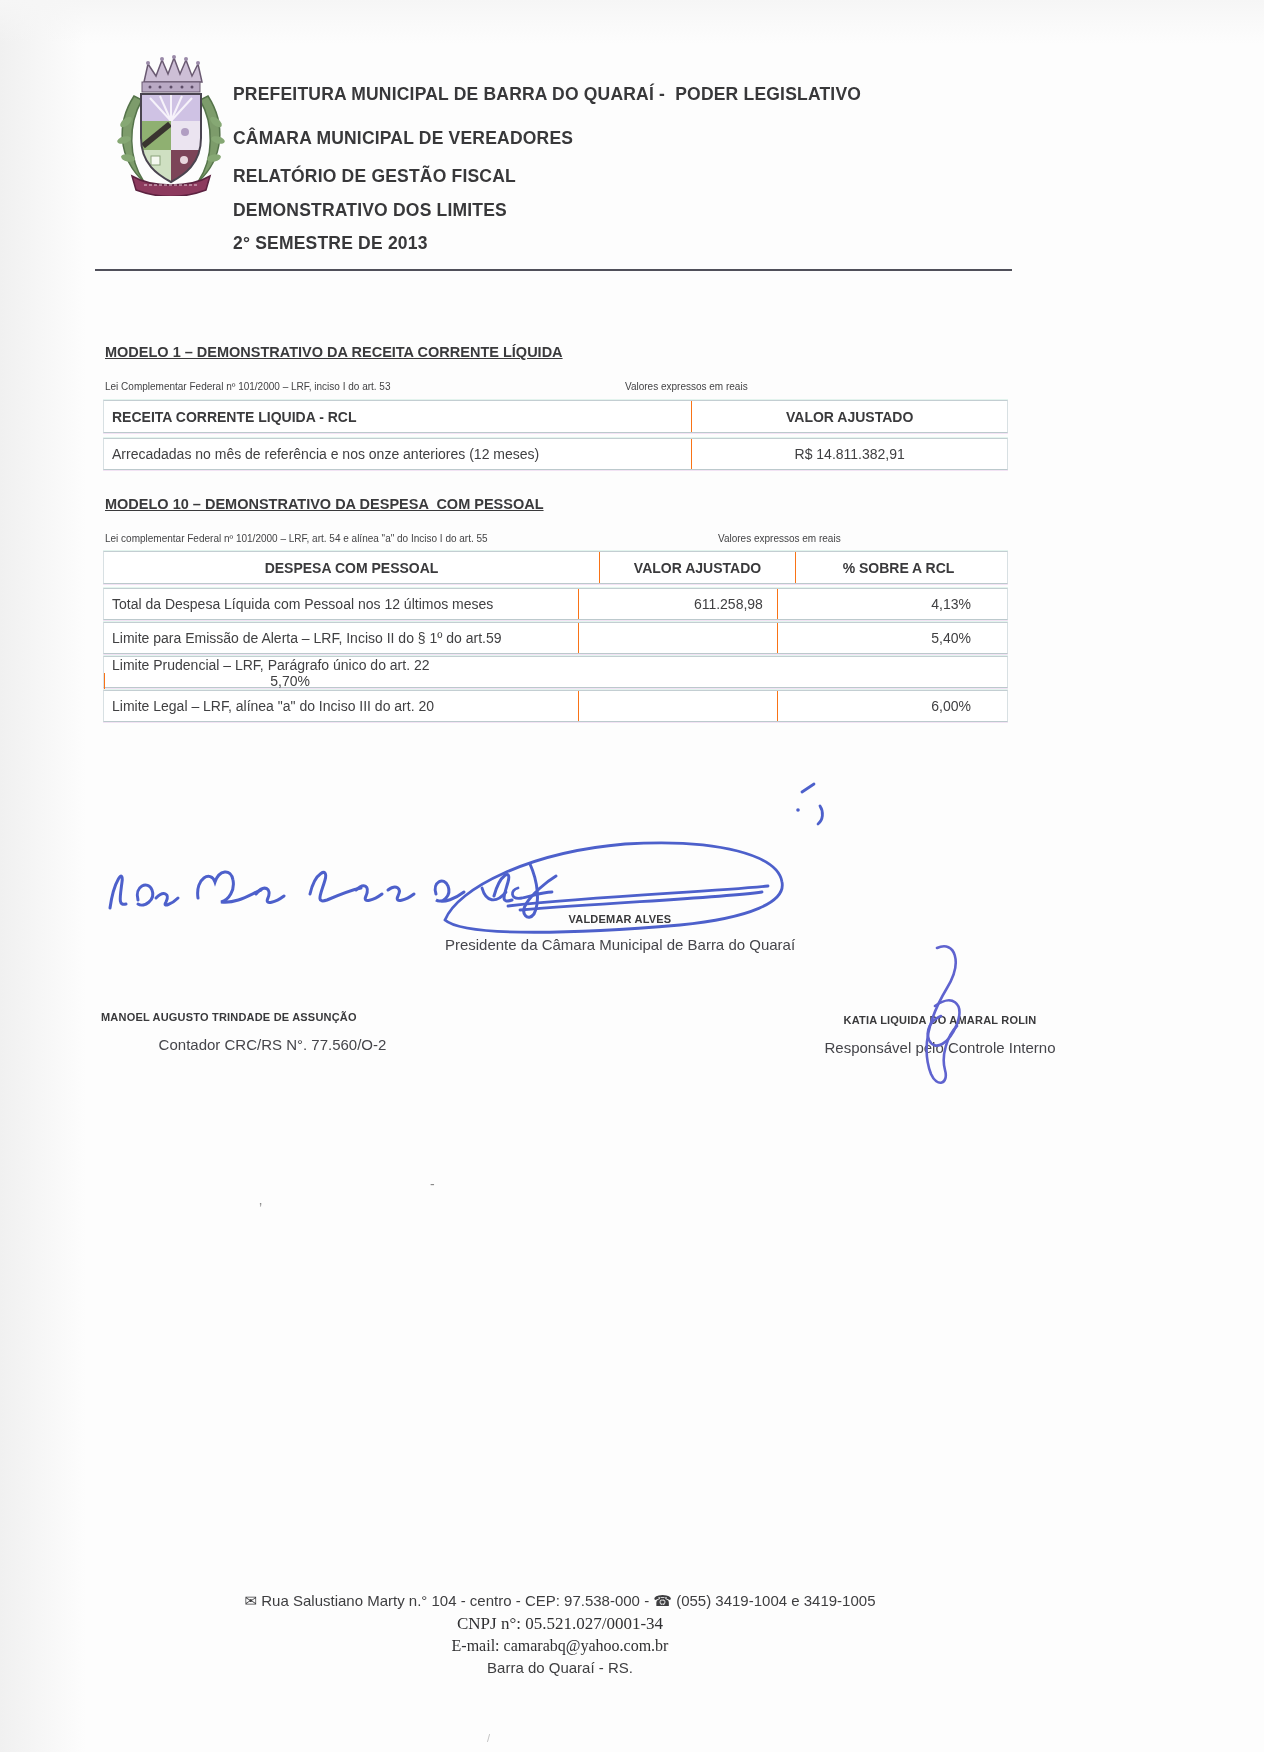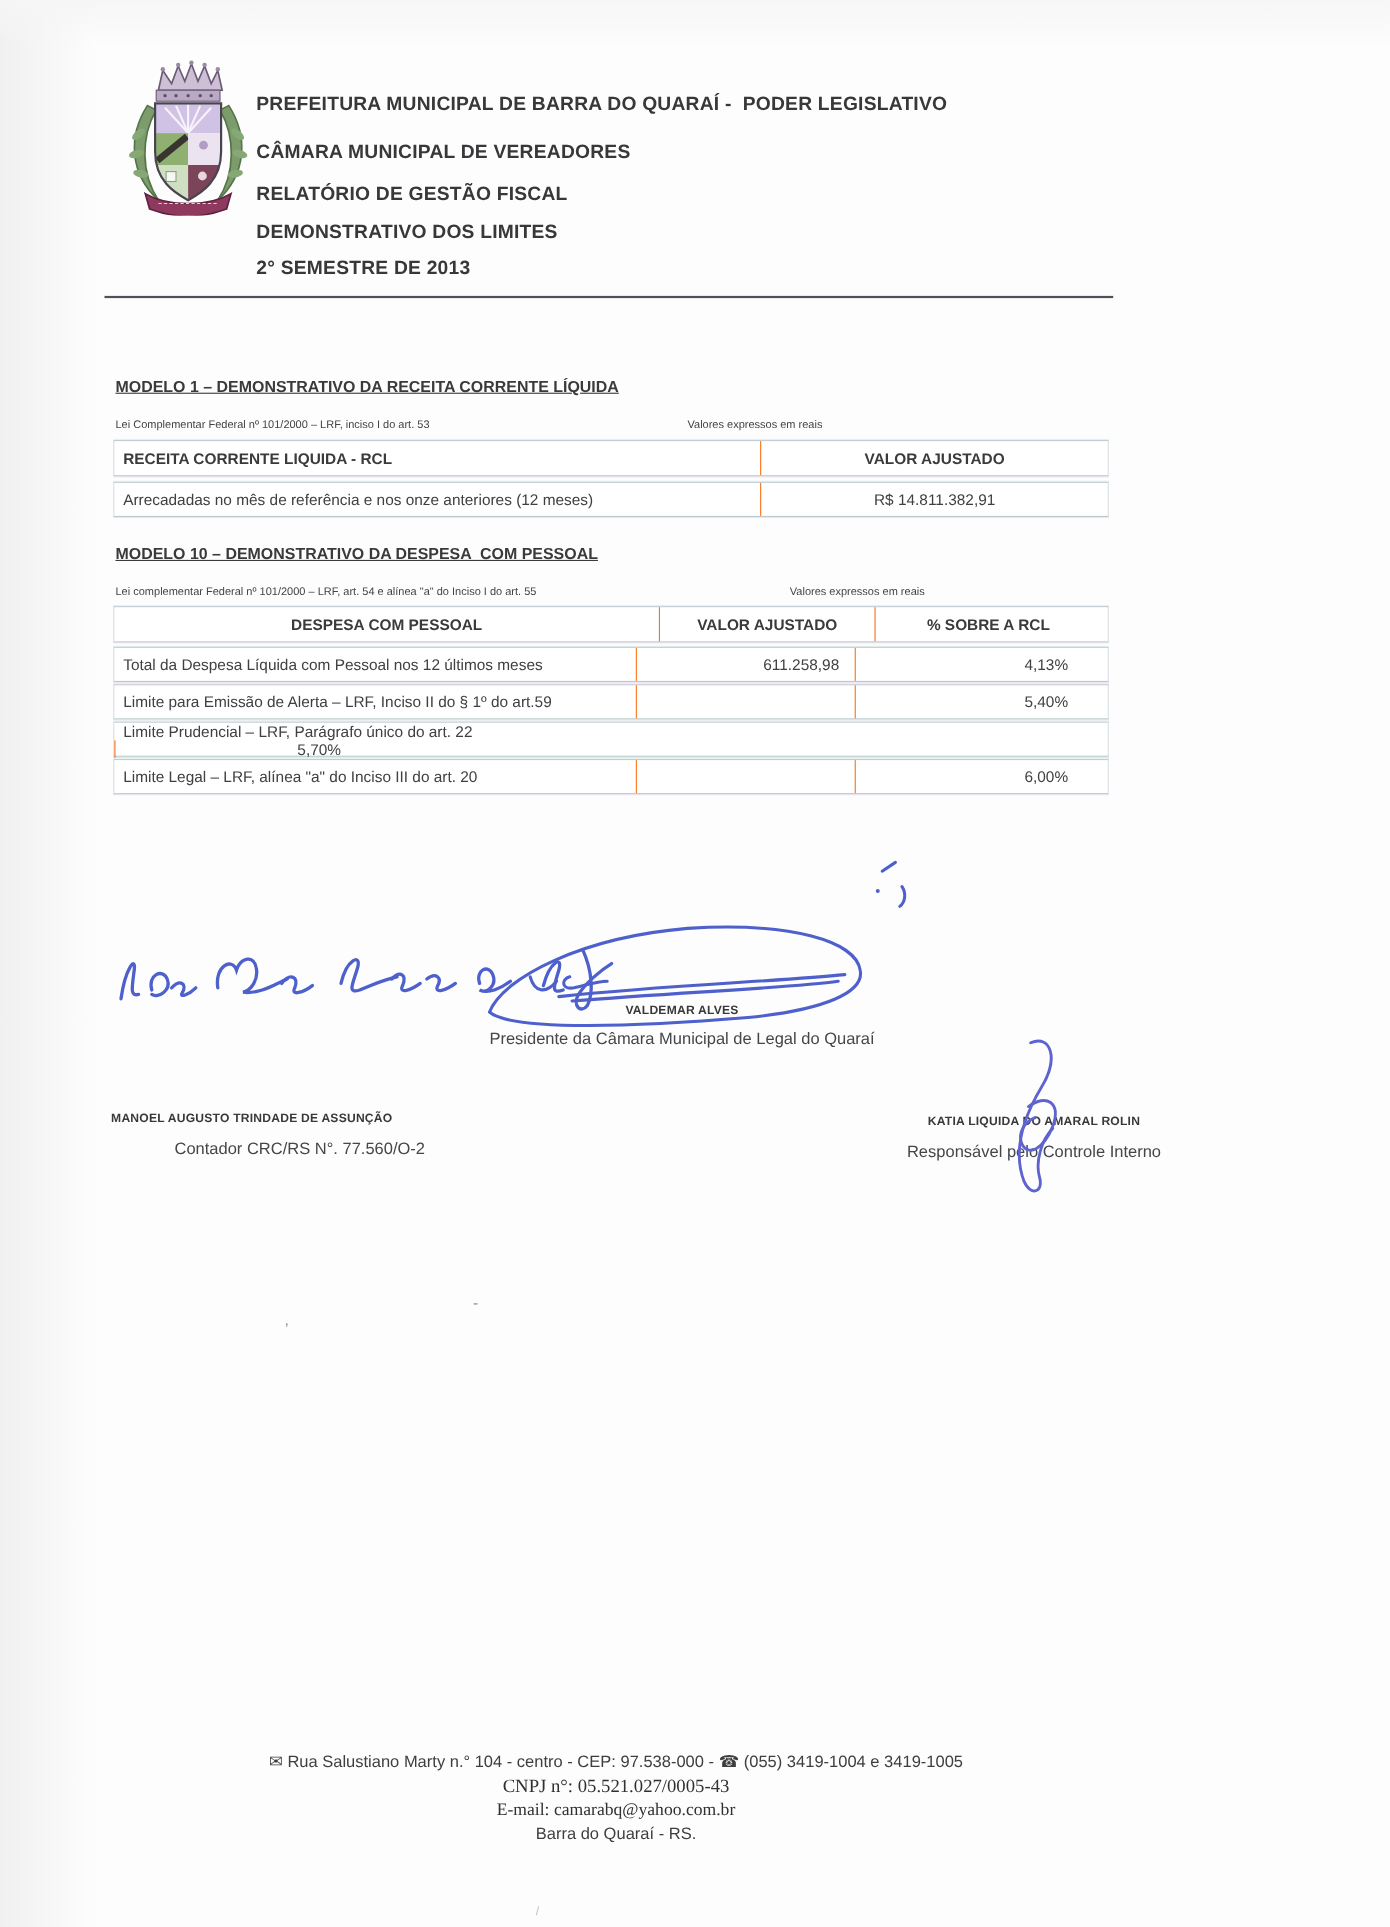--- a/index.html
+++ b/index.html
@@ -130,21 +130,21 @@
     <div class="cell right vdiv" style="width:195px;padding-right:14px;"></div>
     <div class="cell right vdiv" style="width:205px;padding-right:36px;">5,70%</div>
   </div>
   <div class="tbl-row" style="left:103px;top:690px;width:903px;height:30px;">
     <div class="cell" style="width:495px;padding-left:8px;">Limite Legal – LRF, alínea "a" do Inciso III do art. 20</div>
     <div class="cell right vdiv" style="width:195px;padding-right:14px;"></div>
     <div class="cell right vdiv" style="width:205px;padding-right:36px;">6,00%</div>
   </div>
 
   <div class="abs sig-name tc" style="left:420px;top:913px;width:400px;">VALDEMAR ALVES</div>
-  <div class="abs sig-role tc" style="left:390px;top:936px;width:460px;">Presidente da Câmara Municipal de Legal do Quaraí</div>
+  <div class="abs sig-role tc" style="left:390px;top:936px;width:460px;">Presidente da Câmara Municipal de Barra do Quaraí</div>
   <svg class="ink" style="left:390px;top:780px;" width="450" height="165" viewBox="0 0 450 165">
     <g fill="none" stroke="#4d60cb" stroke-width="2.8" stroke-linecap="round">
       <path d="M55,140 C68,108 140,72 235,64 C330,58 388,76 392,102 C396,122 360,138 290,145 C195,153 75,158 55,140"></path>
       <path d="M92,108 C96,122 106,124 116,112"></path>
       <path d="M128,108 C120,110 120,120 132,118 C142,116 152,112 162,112"></path>
       <path d="M118,126 C210,116 320,112 378,106"></path>
       <path d="M130,130 C230,122 330,118 372,112"></path>
       <path d="M412,12 L424,4"></path>
       <path d="M430,26 C434,32 433,40 428,44"></path>
     </g>
@@ -178,17 +178,17 @@
   </svg>
 
   <div class="abs stray" style="left:430px;top:1176px;">-</div>
   <div class="abs stray" style="left:259px;top:1200px;">’</div>
   <div class="abs stray" style="left:487px;top:1732px;color:#c2c2c2;font-size:11px;">/</div>
 
   <div class="abs tc" style="left:60px;top:1592px;width:1000px;">
     <div class="footer-sans">
       <span>✉</span><span> Rua Salustiano Marty n.° 104 - centro - CEP: 97.538-000 - </span><span>☎</span><span> (055) 3419-1004 e  3419-1005</span>
     </div>
-    <div class="footer-serif" style="font-size:17px;margin-top:4px;">CNPJ n°: 05.521.027/0005-43</div>
+    <div class="footer-serif" style="font-size:17px;margin-top:4px;">CNPJ n°: 05.521.027/0001-34</div>
     <div class="footer-serif" style="font-size:16px;margin-top:3px;">E-mail: camarabq@yahoo.com.br</div>
     <div class="footer-sans" style="margin-top:4px;">Barra do Quaraí - RS.</div>
   </div>
 </div>
 
 </body></html>

